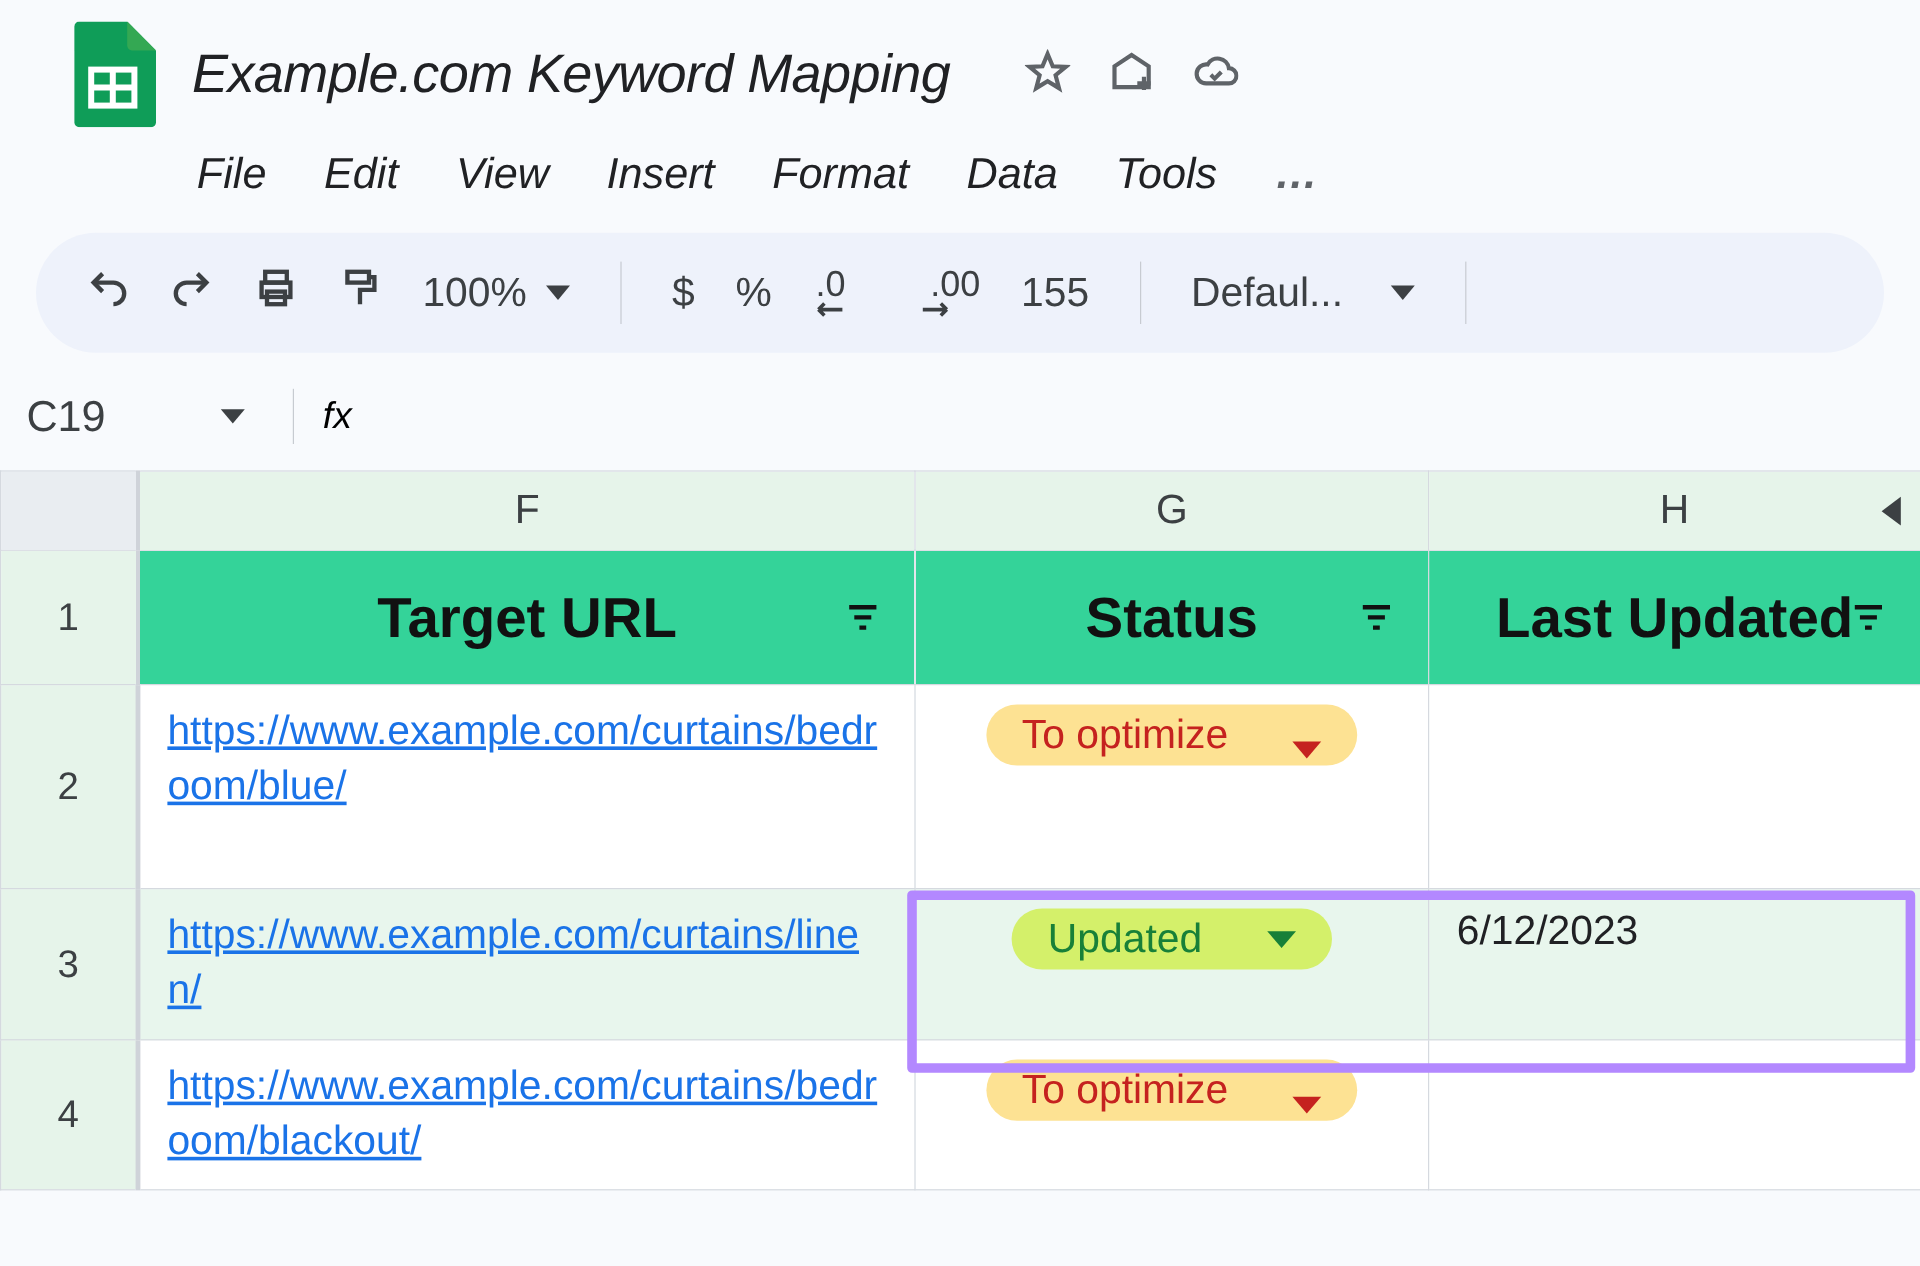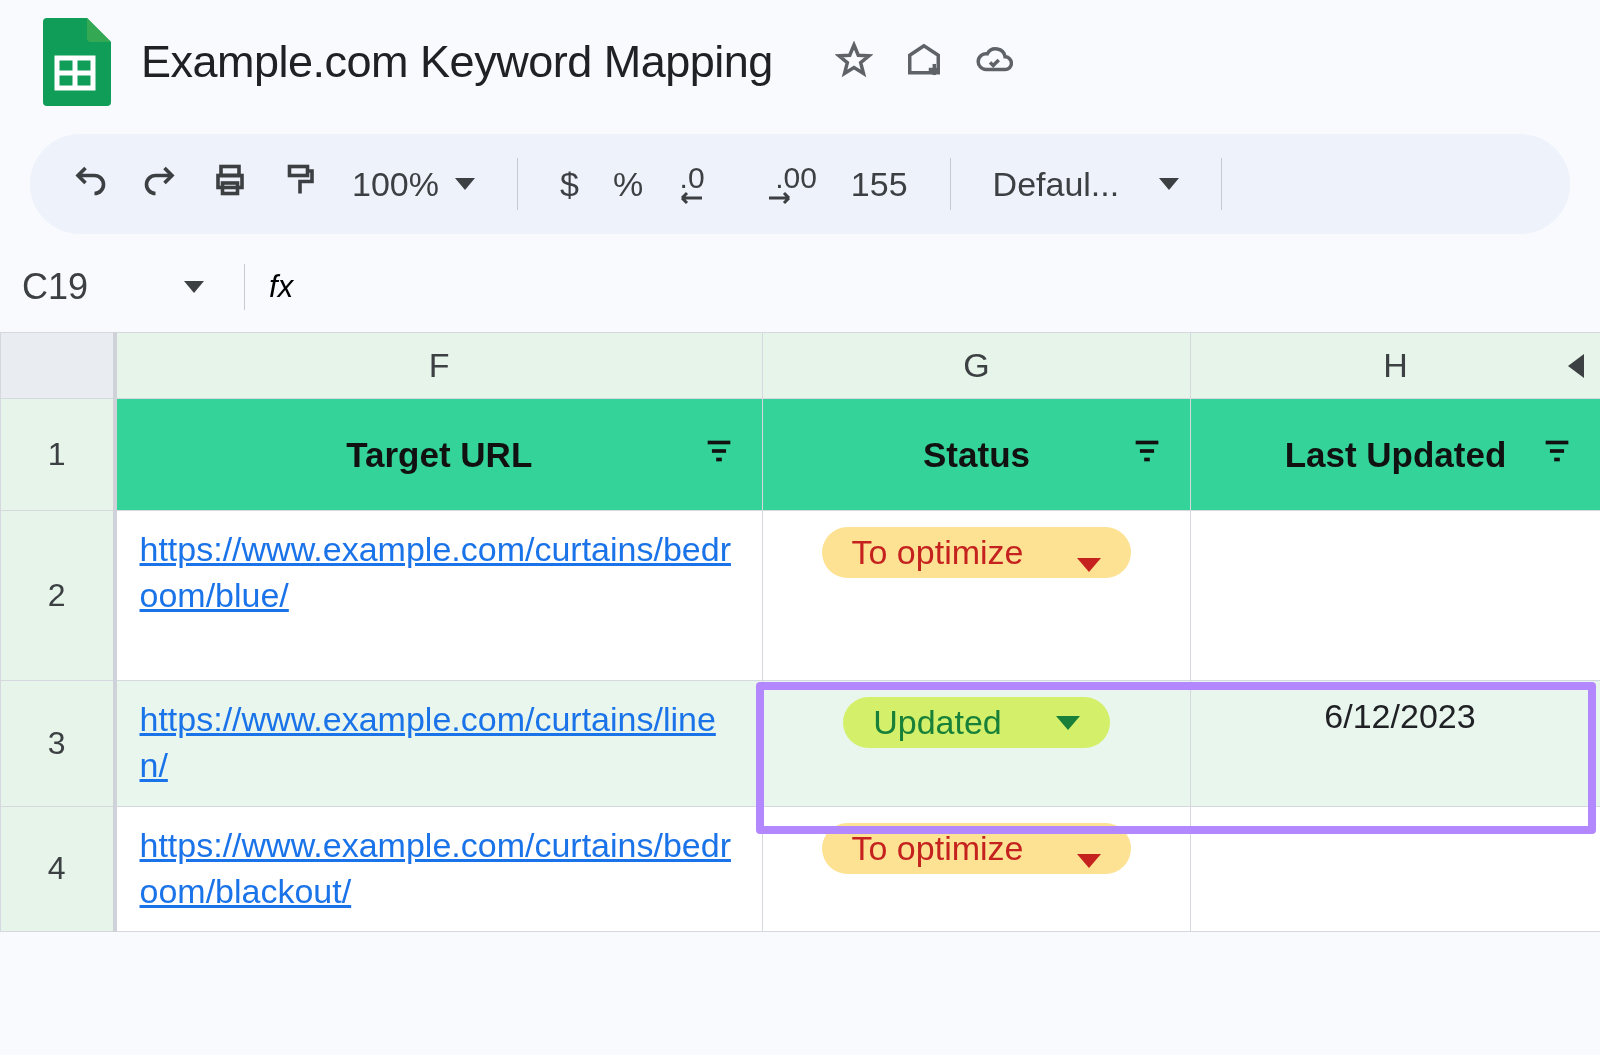--- a/index.html
+++ b/index.html
@@ -1,19 +1,19 @@
 <!DOCTYPE html>
 <html><head>
 <meta charset="utf-8">
 <style>
   * { box-sizing: border-box; margin: 0; padding: 0; }
   body { font-family: Arial, "Helvetica Neue", Helvetica, sans-serif; background: #f8fafd; width: 1600px; height: 1055px; overflow: hidden; color: #202124; }
 
   
-  .header { padding: 18px 0 0 39px; }
+  .header { padding: 18px 0 0 58px; font-style: italic; }
   .title-row { display: flex; align-items: center; gap: 30px; }
   .app-icon { width: 72px; height: 88px; position: relative; }
   .app-icon svg { width: 100%; height: 100%; }
   .doc-title { font-size: 45px; font-weight: 400; color: #202124; letter-spacing: -0.5px; }
   .title-icons { display: flex; align-items: center; gap: 32px; margin-left: 32px; }
   .title-icons svg { width: 38px; height: 38px; fill: none; stroke: #5f6368; stroke-width: 2.2; }
 
   .menubar { display: flex; gap: 48px; padding: 18px 0 0 106px; font-size: 36px; color: #202124; }
   .menubar .menu-item { cursor: pointer; }
   .menubar .more { letter-spacing: 2px; font-weight: 700; color: #5f6368; }
@@ -40,38 +40,38 @@
   .grid th, .grid td { border: 1px solid #d5d9df; }
   .col-rownum { width: 114px; }
   .col-f { width: 648px; }
   .col-g { width: 428px; }
   .col-h { width: 410px; }
 
   .col-letters th { background: #e6f4ea; font-weight: 400; font-size: 34px; color: #3c4043; height: 66px; position: relative; }
   .col-letters .rownum-head { background: #e9edf1; }
   .col-letters .scroll-left { position: absolute; right: 16px; top: 50%; transform: translateY(-50%); width:0;height:0;border-top:12px solid transparent;border-bottom:12px solid transparent;border-right:16px solid #3c4043; }
 
-  .hdr-row th { background: #34d399; color: #111; font-size: 35px; font-weight: 700; height: 112px; position: relative; }
+  .hdr-row th { background: #34d399; color: #111; font-size: 47px; font-weight: 700; height: 112px; position: relative; }
   .hdr-row th.rownum { background: #e6f4ea; font-weight: 400; font-size: 32px; color: #3c4043; }
   .filter-icon { position: absolute; right: 26px; top: 50%; transform: translateY(-50%); }
   .filter-icon svg { width: 34px; height: 34px; stroke: #111; stroke-width: 2.6; fill: none; }
 
   .data-row td { background: #fff; vertical-align: top; padding: 16px 23px; font-size: 34px; }
   .data-row td.rownum { background: #e6f4ea; text-align: center; vertical-align: middle; font-size: 32px; color: #3c4043; }
   .data-row.alt td { background: #e8f6ed; }
   .data-row.alt td.rownum { background: #e6f4ea; }
   .data-row .urlcell a { color: #1a73e8; text-decoration: underline; word-break: break-all; line-height: 1.35; }
   .data-row .status-wrap { display:flex; justify-content:center; }
   .pill { display:inline-flex; align-items:center; gap: 54px; border-radius: 40px; padding: 6px 30px 6px 30px; font-size: 34px; }
   .pill .tri { width:0;height:0;border-left:12px solid transparent;border-right:12px solid transparent; }
   .pill.to-optimize { background:#fde293; color:#c5221f;align-items:flex-end; }
   .pill.to-optimize .tri { border-top:14px solid #c5221f; }
   .pill.updated { background:#d4f06a; color:#188038; }
   .pill.updated .tri { border-top:14px solid #188038; }
-  .datecell { text-align:center; padding-right: 14px !important; vertical-align: top; }
+  .datecell { text-align:left; padding-right: 14px !important; vertical-align: top; }
 
   
   .highlight { position: absolute; border: 8px solid #b388ff; border-radius: 4px; pointer-events: none; }
 
   .row2 td { height: 170px; }
   .row3 td { height: 126px; }
   .row4 td { height: 120px; }
 
   
   .col-letters th { border-bottom: 1px solid #d5d9df; }
@@ -105,20 +105,30 @@
             <line x1="18.5" y1="14.5" x2="18.5" y2="21.5"></line>
           </svg>
       </span>
       <span>
         <svg viewBox="0 0 24 24">
             <path d="M7 18 a5 5 0 1 1 0.8 -9.94 A6 6 0 0 1 19 10 a4 4 0 0 1 0 8 Z"></path>
             <path d="M9.5 13.5 L11.5 15.5 L15 12"></path>
           </svg>
       </span>
     </div>
+  </div>
+  <div class="menubar">
+    <span class="menu-item">File</span>
+    <span class="menu-item">Edit</span>
+    <span class="menu-item">View</span>
+    <span class="menu-item">Insert</span>
+    <span class="menu-item">Format</span>
+    <span class="menu-item">Data</span>
+    <span class="menu-item">Tools</span>
+    <span class="menu-item more">…</span>
   </div>
 </div>
 
 <div class="toolbar">
   <span>
     <svg viewBox="0 0 24 24">
         <path d="M9 14 L4 9 L9 4"></path>
         <path d="M4 9 H15 a6 6 0 0 1 0 12"></path>
       </svg>
   </span>

